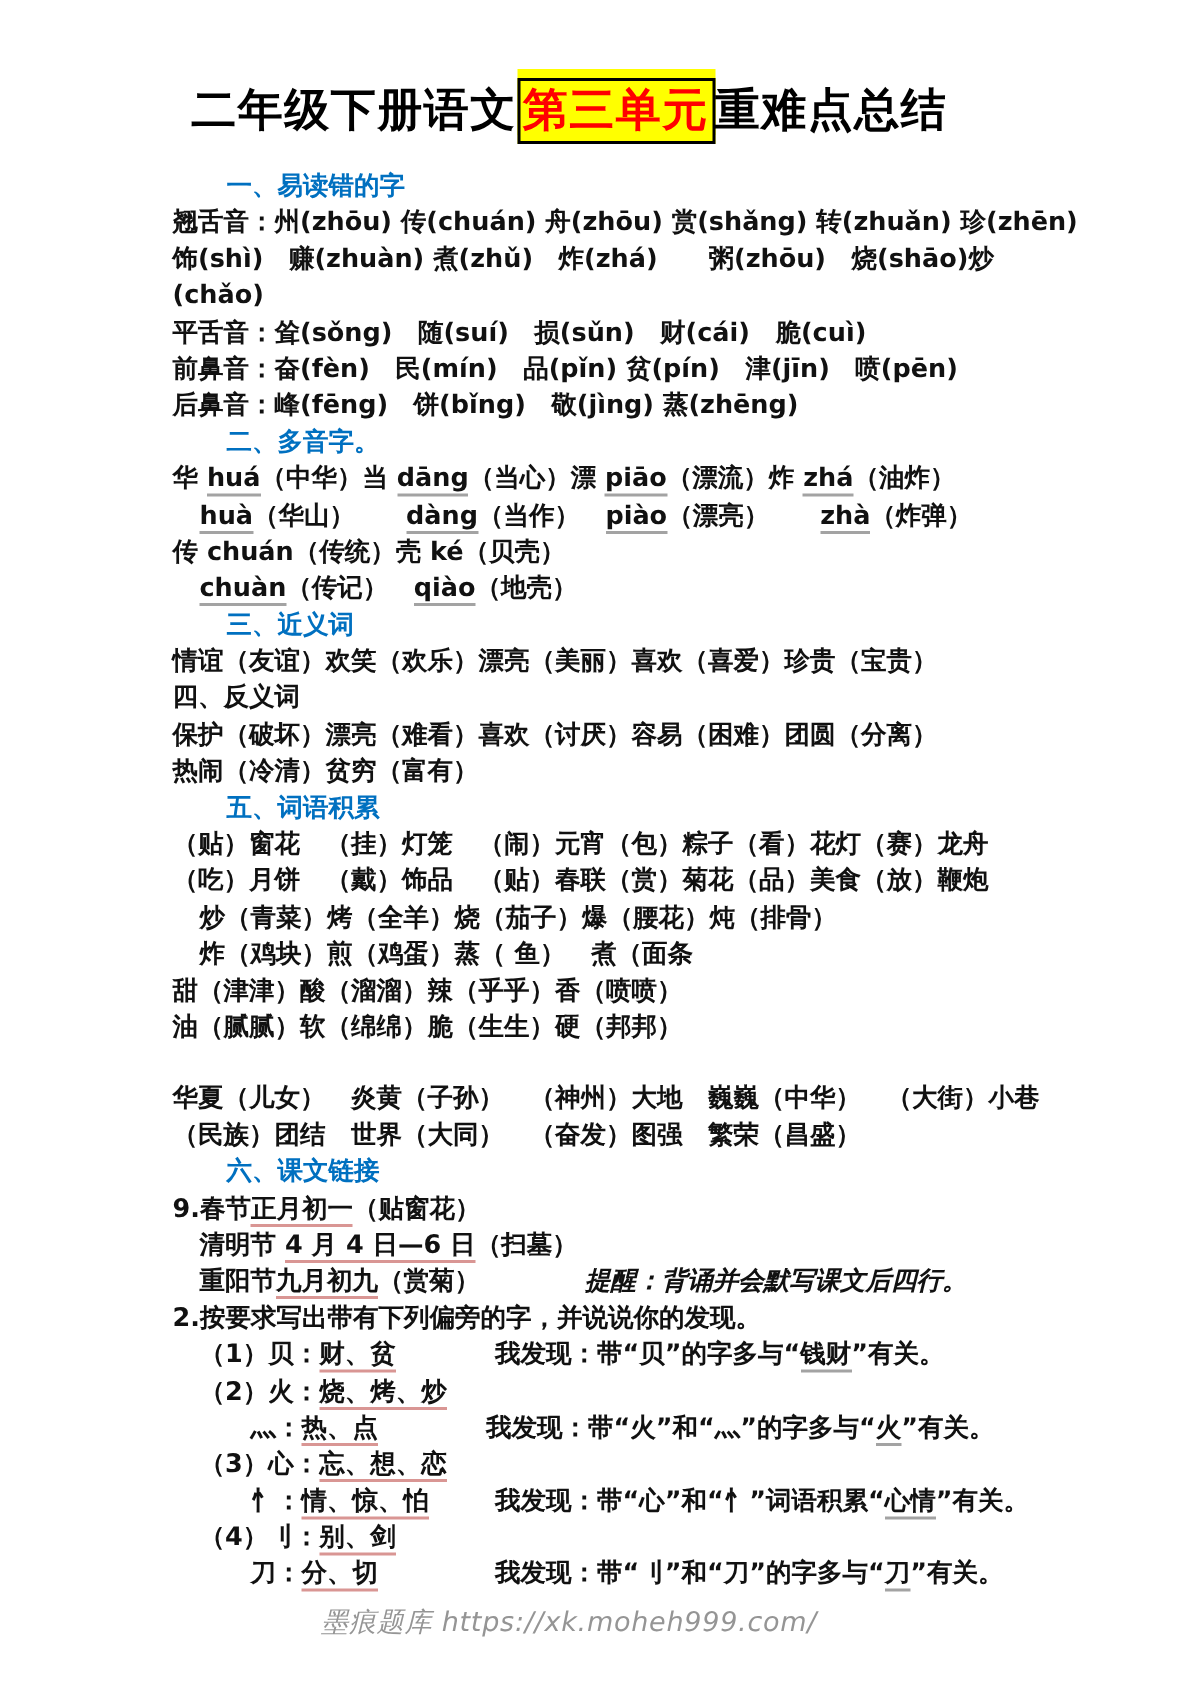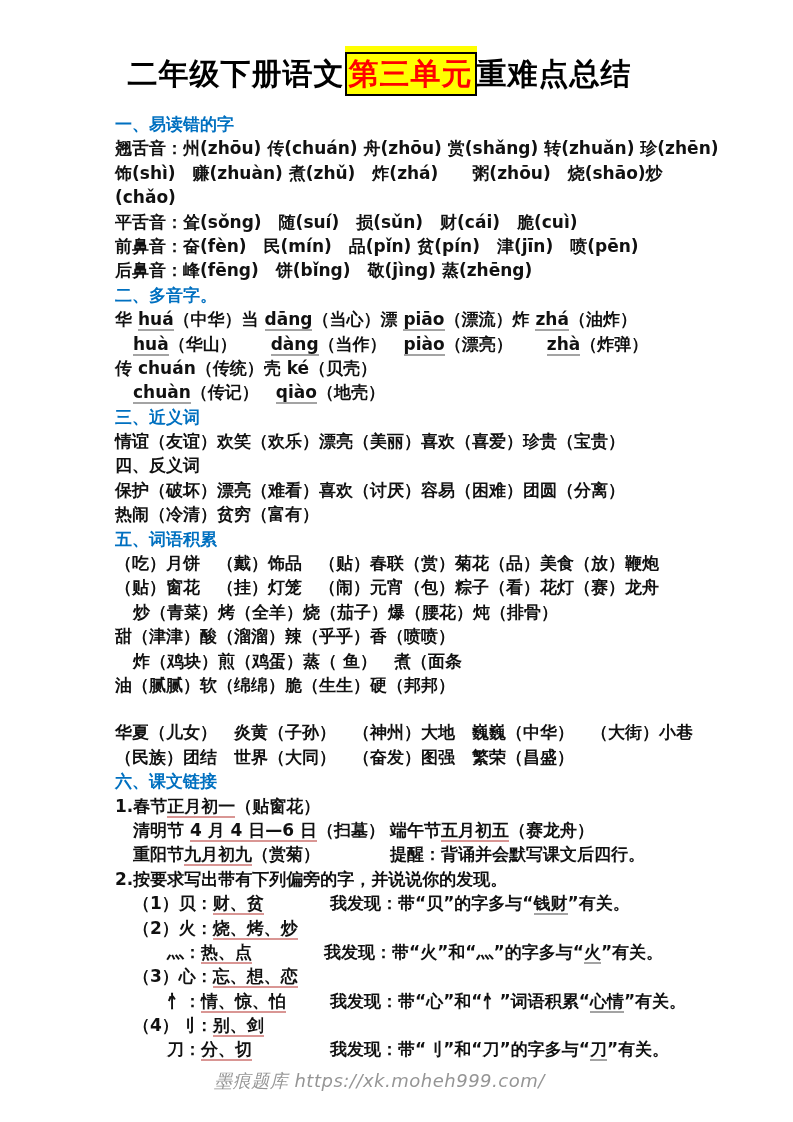--- a/index.html
+++ b/index.html
@@ -20,21 +20,21 @@
     color:var(--red,#FF0000);
     padding:0 2px;
     box-shadow:0 -6px 0 0 var(--yellow,#FFFF00);
     line-height:40px;
   }
   .content{
     position:absolute;left:115px;top:112px;width:610px;
     font-size:17px;
   }
   .line{position:relative;height:24.4px;line-height:24.4px;white-space:nowrap;}
-  .line.header{color:var(--blue,#0070C0);}
+  .line.header{color:var(--blue,#0070C0);margin-left:36px;}
   .ind1{padding-left:18px;}
   .ind2{padding-left:52px;}
   .gap{margin-top:23px;}
   .ul-black{border-bottom:2px solid #a3a3a3;}
   .ul-pink{border-bottom:2.5px solid var(--pink,#D99694);margin-top:19px;}
   .col2{position:absolute;top:0;white-space:nowrap;}
   .watermark{
     position:absolute;top:1069px;left:50%;transform:translateX(-50%);
     color:var(--gray,#8a8a8a);font-weight:normal;font-size:18px;
     white-space:nowrap;opacity:0.9;letter-spacing:0.5px;font-style:italic;
@@ -59,32 +59,32 @@
       <div class="line"><span>华 </span><span class="ul-black">huá</span><span>（中华）当 </span><span class="ul-black">dāng</span><span>（当心）漂 </span><span class="ul-black">piāo</span><span>（漂流）炸 </span><span class="ul-black">zhá</span><span>（油炸）</span></div>
       <div class="line ind1"><span class="ul-black">huà</span><span>（华山）　　</span><span class="ul-black">dàng</span><span>（当作）　</span><span class="ul-black">piào</span><span>（漂亮）　　</span><span class="ul-black">zhà</span><span>（炸弹）</span></div>
       <div class="line"><span>传 chuán（传统）壳 ké（贝壳）</span></div>
       <div class="line ind1"><span class="ul-black">chuàn</span><span>（传记）　</span><span class="ul-black">qiào</span><span>（地壳）</span></div>
       <div class="line header"><span>三、近义词</span></div>
       <div class="line"><span>情谊（友谊）欢笑（欢乐）漂亮（美丽）喜欢（喜爱）珍贵（宝贵）</span></div>
       <div class="line"><span>四、反义词</span></div>
       <div class="line"><span>保护（破坏）漂亮（难看）喜欢（讨厌）容易（困难）团圆（分离）</span></div>
       <div class="line"><span>热闹（冷清）贫穷（富有）</span></div>
       <div class="line header"><span>五、词语积累</span></div>
+      <div class="line"><span>（贴）窗花　（挂）灯笼　（闹）元宵（包）粽子（看）花灯（赛）龙舟</span></div>
       <div class="line"><span>（吃）月饼　（戴）饰品　（贴）春联（赏）菊花（品）美食（放）鞭炮</span></div>
-      <div class="line"><span>（贴）窗花　（挂）灯笼　（闹）元宵（包）粽子（看）花灯（赛）龙舟</span></div>
       <div class="line ind1"><span>炒（青菜）烤（全羊）烧（茄子）爆（腰花）炖（排骨）</span></div>
+      <div class="line ind1"><span>炸（鸡块）煎（鸡蛋）蒸（ 鱼）　煮（面条</span></div>
       <div class="line"><span>甜（津津）酸（溜溜）辣（乎乎）香（喷喷）</span></div>
-      <div class="line ind1"><span>炸（鸡块）煎（鸡蛋）蒸（ 鱼）　煮（面条</span></div>
       <div class="line"><span>油（腻腻）软（绵绵）脆（生生）硬（邦邦）</span></div>
       <div class="line gap"><span>华夏（儿女）　炎黄（子孙）　（神州）大地　巍巍（中华）　（大街）小巷</span></div>
       <div class="line"><span>（民族）团结　世界（大同）　（奋发）图强　繁荣（昌盛）</span></div>
       <div class="line header"><span>六、课文链接</span></div>
-      <div class="line"><span>1.春节</span><span class="ul-pink">正月初一</span><span>（贴窗花）</span></div>
-      <div class="line ind1"><span>清明节 </span><span class="ul-pink">4 月 4 日—6 日</span><span>（扫墓）</span><span class="col2" style="left: 275px;"><span>端午节</span><span class="ul-pink">五月初五</span><span>（赛龙舟）</span></span></div>
-      <div class="line ind1"><span>重阳节</span><span class="ul-pink">九月初九</span><span>（赏菊）</span><span class="col2" style="left: 275px;"><span>提醒：背诵并会默写课文后四行。</span></span></div>
+      <div class="line"><span>9.春节</span><span class="ul-pink">正月初一</span><span>（贴窗花）</span></div>
+      <div class="line ind1"><span>清明节 </span><span class="ul-pink">4 月 4 日—6 日</span><span>（扫墓）</span></div>
+      <div class="line ind1"><span>重阳节</span><span class="ul-pink">九月初九</span><span>（赏菊）</span><span class="col2" style="left: 275px; font-style: italic;"><span>提醒：背诵并会默写课文后四行。</span></span></div>
       <div class="line"><span>2.按要求写出带有下列偏旁的字，并说说你的发现。</span></div>
       <div class="line ind1"><span>（1）贝：</span><span class="ul-pink">财、贫</span><span class="col2" style="left: 215px;"><span>我发现：带“贝”的字多与“</span><span class="ul-black">钱财</span><span>”有关。</span></span></div>
       <div class="line ind1"><span>（2）火：</span><span class="ul-pink">烧、烤、炒</span></div>
       <div class="line ind2"><span>灬：</span><span class="ul-pink">热、点</span><span class="col2" style="left: 209px;"><span>我发现：带“火”和“灬”的字多与“</span><span class="ul-black">火</span><span>”有关。</span></span></div>
       <div class="line ind1"><span>（3）心：</span><span class="ul-pink">忘、想、恋</span></div>
       <div class="line ind2"><span>忄：</span><span class="ul-pink">情、惊、怕</span><span class="col2" style="left: 215px;"><span>我发现：带“心”和“忄”词语积累“</span><span class="ul-black">心情</span><span>”有关。</span></span></div>
       <div class="line ind1"><span>（4）刂：</span><span class="ul-pink">别、剑</span></div>
       <div class="line ind2"><span>刀：</span><span class="ul-pink">分、切</span><span class="col2" style="left: 215px;"><span>我发现：带“刂”和“刀”的字多与“</span><span class="ul-black">刀</span><span>”有关。</span></span></div>
     </div>
 

